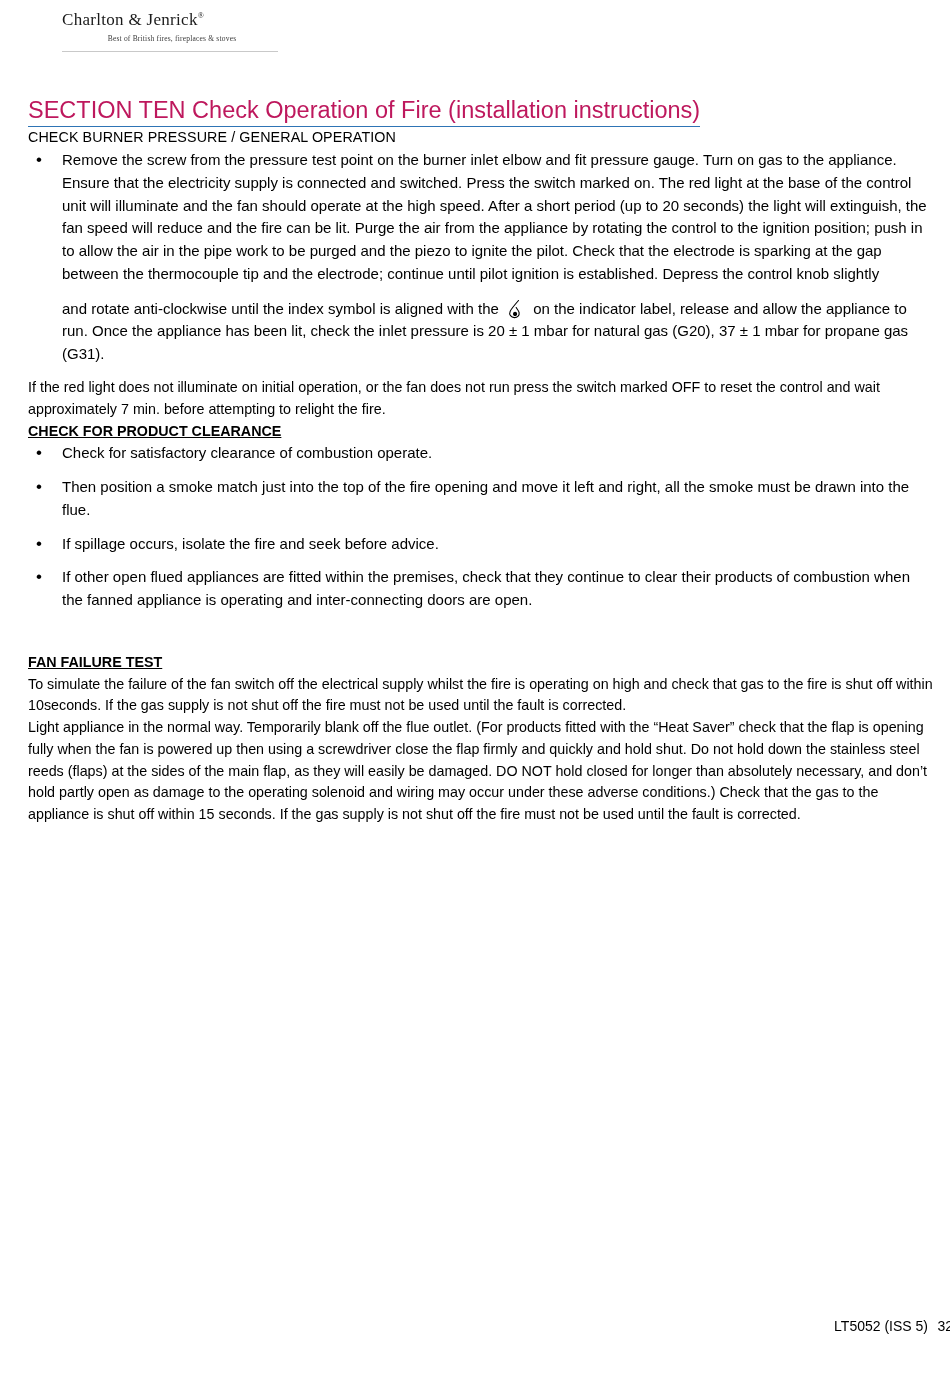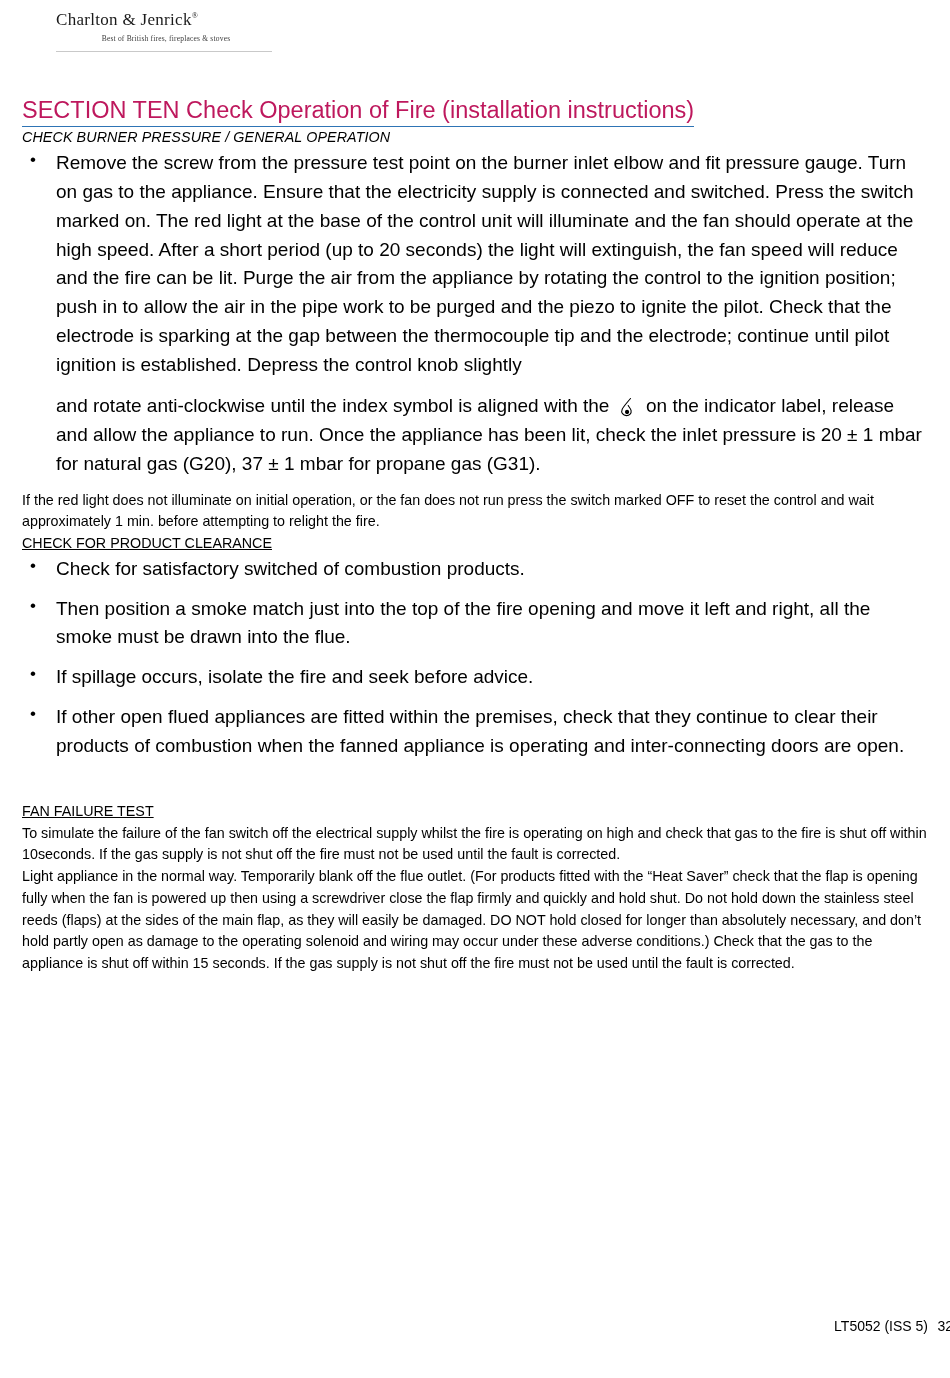--- a/index.html
+++ b/index.html
@@ -17,21 +17,21 @@
   }
   .page {
     position: relative;
     width: 950px;
     height: 1378px;
     padding: 0;
     box-sizing: border-box;
   }
   .content {
     position: absolute;
-    left: 22px;
+    left: 28px;
     top: 0;
     width: 906px;
   }
 
   
   .logo-block {
     margin-top: 10px;
     margin-left: 34px;
     width: 220px;
   }
@@ -67,27 +67,26 @@
     font-weight: normal;
     color: #be185d;
     margin: 44px 0 0 0;
     padding-bottom: 2px;
     display: inline-block;
     border-bottom: 1px solid #2e74b5;
     line-height: 1.2;
   }
   .sub-italic {
     font-size: 14.5px;
-    font-style: italic;
     margin-top: 27px;
     letter-spacing: 0.1px;
   }
   .underline-head {
     font-size: 14.5px;
-    font-weight: normal;
+    font-weight: bold;
     text-decoration: underline;
     margin-top: 34px;
   }
 
   
   p.body {
     font-size: 14.3px;
     line-height: 1.52;
     margin: 0;
     text-align: left;
@@ -101,21 +100,21 @@
 
   
   ul.bullets {
     list-style: none;
     margin: 0;
     padding: 0;
   }
   ul.bullets > li {
     position: relative;
     padding-left: 34px;
-    font-size: 19px;
+    font-size: 15px;
     line-height: 1.52;
     margin-bottom: 11px;
   }
   ul.bullets > li::before {
     content: "\2022";
     position: absolute;
     left: 8px;
     top: -1px;
     font-size: 17px;
     line-height: 1.45;
@@ -182,28 +181,28 @@
           <svg viewBox="0 0 22 20" width="22" height="20" aria-hidden="true">
             <path d="M13.5 1.5 C 13.5 1.5, 6.5 9.5, 5.2 12.2 C 3.6 15.6, 6.2 18.6, 9.4 18.6 C 12.6 18.6, 14.6 16.3, 14.1 13.6 C 13.7 11.3, 12.0 10.2, 11.2 8.6" fill="none" stroke="#000000" stroke-width="1.1" stroke-linecap="round"></path>
             <path d="M8.0 14.9 C 8.0 13.6, 9.0 12.7, 10.1 12.7 C 11.2 12.7, 12.1 13.6, 12.1 14.9 C 12.1 16.2, 11.2 17.1, 10.1 17.1 C 9.0 17.1, 8.0 16.2, 8.0 14.9 Z" fill="#000000"></path>
           </svg>
         </span>
         <span>on the indicator label, release and allow the appliance to run. Once the appliance has been lit, check the inlet pressure is 20 ± 1 mbar for natural gas (G20), 37 ± 1 mbar for propane gas (G31).</span>
       </li>
     </ul>
 
     
-    <p class="body big-note">If the red light does not illuminate on initial operation, or the fan does not run press the switch marked OFF to reset the control and wait approximately 1 min. before attempting to relight the fire.</p>
+    <p class="body big-note">If the red light does not illuminate on initial operation, or the fan does not run press the switch marked OFF to reset the control and wait approximately 7 min. before attempting to relight the fire.</p>
 
     
     <p class="body underline-head">CHECK FOR PRODUCT CLEARANCE</p>
 
     
     <ul class="bullets clearance-list">
-      <li>Check for satisfactory switched of combustion products.</li>
+      <li>Check for satisfactory clearance of combustion operate.</li>
       <li>Then position a smoke match just into the top of the fire opening and move it left and right, all the smoke must be drawn into the flue.</li>
       <li>If spillage occurs, isolate the fire and seek before advice.</li>
       <li>If other open flued appliances are fitted within the premises, check that they continue to clear their products of combustion when the fanned appliance is operating and inter-connecting doors are open.</li>
     </ul>
 
     
     <p class="body underline-head" style="margin-top:40px;">FAN FAILURE TEST</p>
     <p class="body para-gap">To simulate the failure of the fan switch off the electrical supply whilst the fire is operating on high and check that gas to the fire is shut off within 10seconds. If the gas supply is not shut off the fire must not be used until the fault is corrected.</p>
 
     

